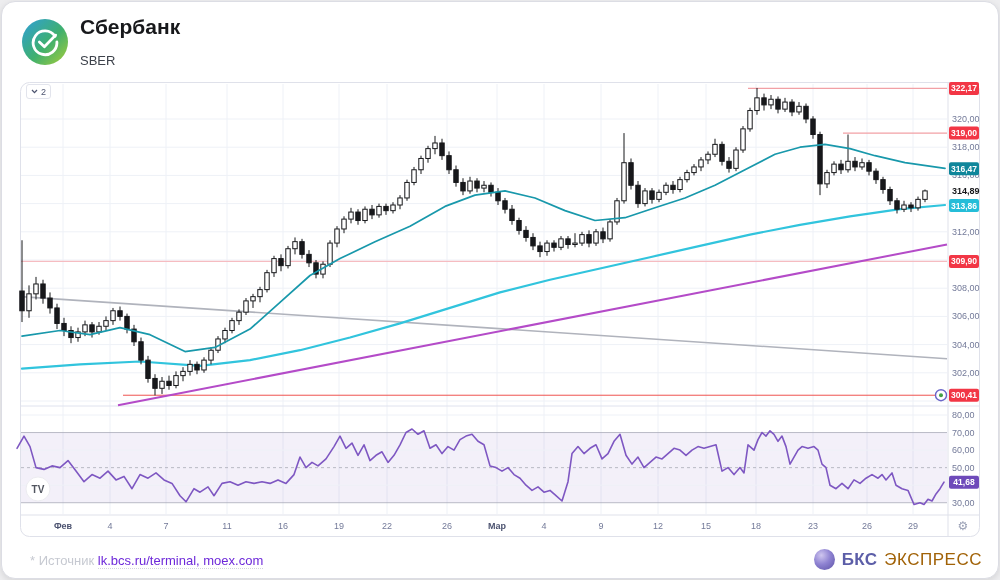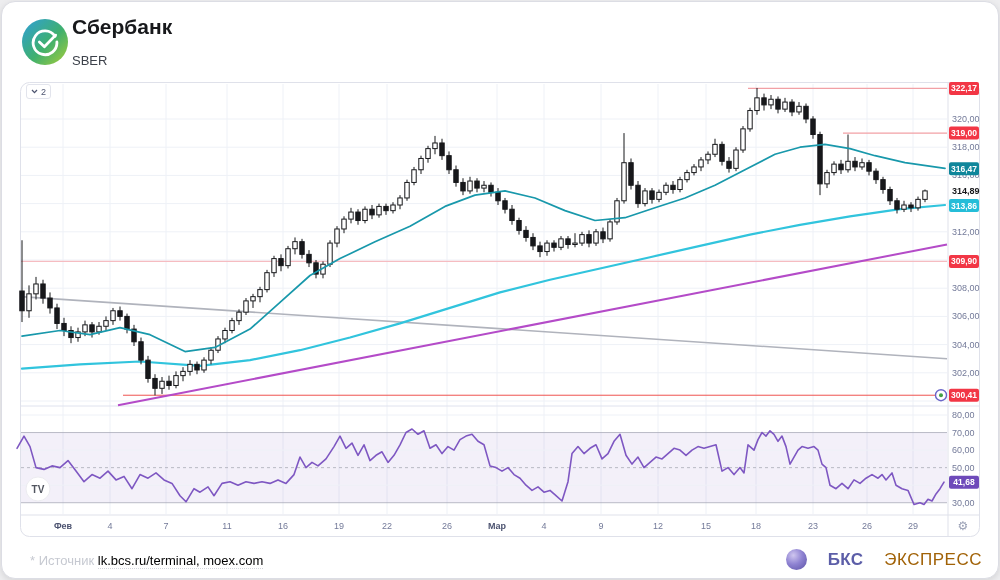--- a/index.html
+++ b/index.html
@@ -1,27 +1,27 @@
 <!DOCTYPE html>
 <html><head>
 <meta charset="utf-8">
 <style>
   html,body{margin:0;padding:0;background:#ededef;font-family:"Liberation Sans",sans-serif;}
   .stage{position:relative;width:1000px;height:580px;overflow:hidden;}
   .card{position:absolute;inset:1px;background:#ffffff;border:1px solid #dcdde4;border-radius:14px;box-shadow:0 2px 6px rgba(0,0,0,.10);}
   #chart{position:absolute;left:0;top:0;width:1000px;height:580px;}
-  .header{position:absolute;left:22px;top:15px;display:flex;align-items:center;gap:4px;}
+  .header{position:absolute;left:22px;top:15px;display:flex;align-items:center;gap:12px;}
   .logo{width:46px;height:46px;border-radius:50%;background:linear-gradient(135deg,#2f9fda 0%,#3fb06e 55%,#a8ce38 100%);display:flex;align-items:center;justify-content:center;}
   .titles .t1{font-size:21px;font-weight:700;color:#17181b;line-height:1.15;}
   .titles .t2{font-size:13px;color:#3d424b;margin-top:14px;}
   .right-title{position:absolute;right:28px;top:24px;font-size:18px;font-weight:700;color:#14151a;}
   .ind-ctrl{position:absolute;left:26px;top:84px;height:13px;padding:0 4px;background:#fff;border:1px solid #e2e4ec;border-radius:3px;display:flex;align-items:center;gap:3px;font-size:9px;color:#4e5570;z-index:3;}
   .footer-src{position:absolute;left:30px;bottom:12px;font-size:13px;color:#c6c9d1;}
-  .footer-src a{color:#000000;text-decoration:none;border-bottom:1px dotted #d4d6dd;}
-  .brand{position:absolute;right:18px;bottom:10px;display:flex;align-items:center;gap:21px;}
+  .footer-src a{color:#6d28d9;text-decoration:none;border-bottom:1px dotted #d4d6dd;}
+  .brand{position:absolute;right:18px;bottom:10px;display:flex;align-items:center;gap:7px;}
   .brand .orb{width:21px;height:21px;border-radius:50%;background:radial-gradient(circle at 35% 30%,#cfc6ef 0%,#8f83d2 45%,#5a51a5 100%);}
   .brand .b1{font-size:17px;font-weight:800;color:#5c5ea8;letter-spacing:.3px;}
   .brand .b2{font-size:17px;font-weight:400;color:#a16207;letter-spacing:.5px;}
 </style>
 </head>
 <body>
 
 <div class="stage">
   <div class="card"></div>
 

